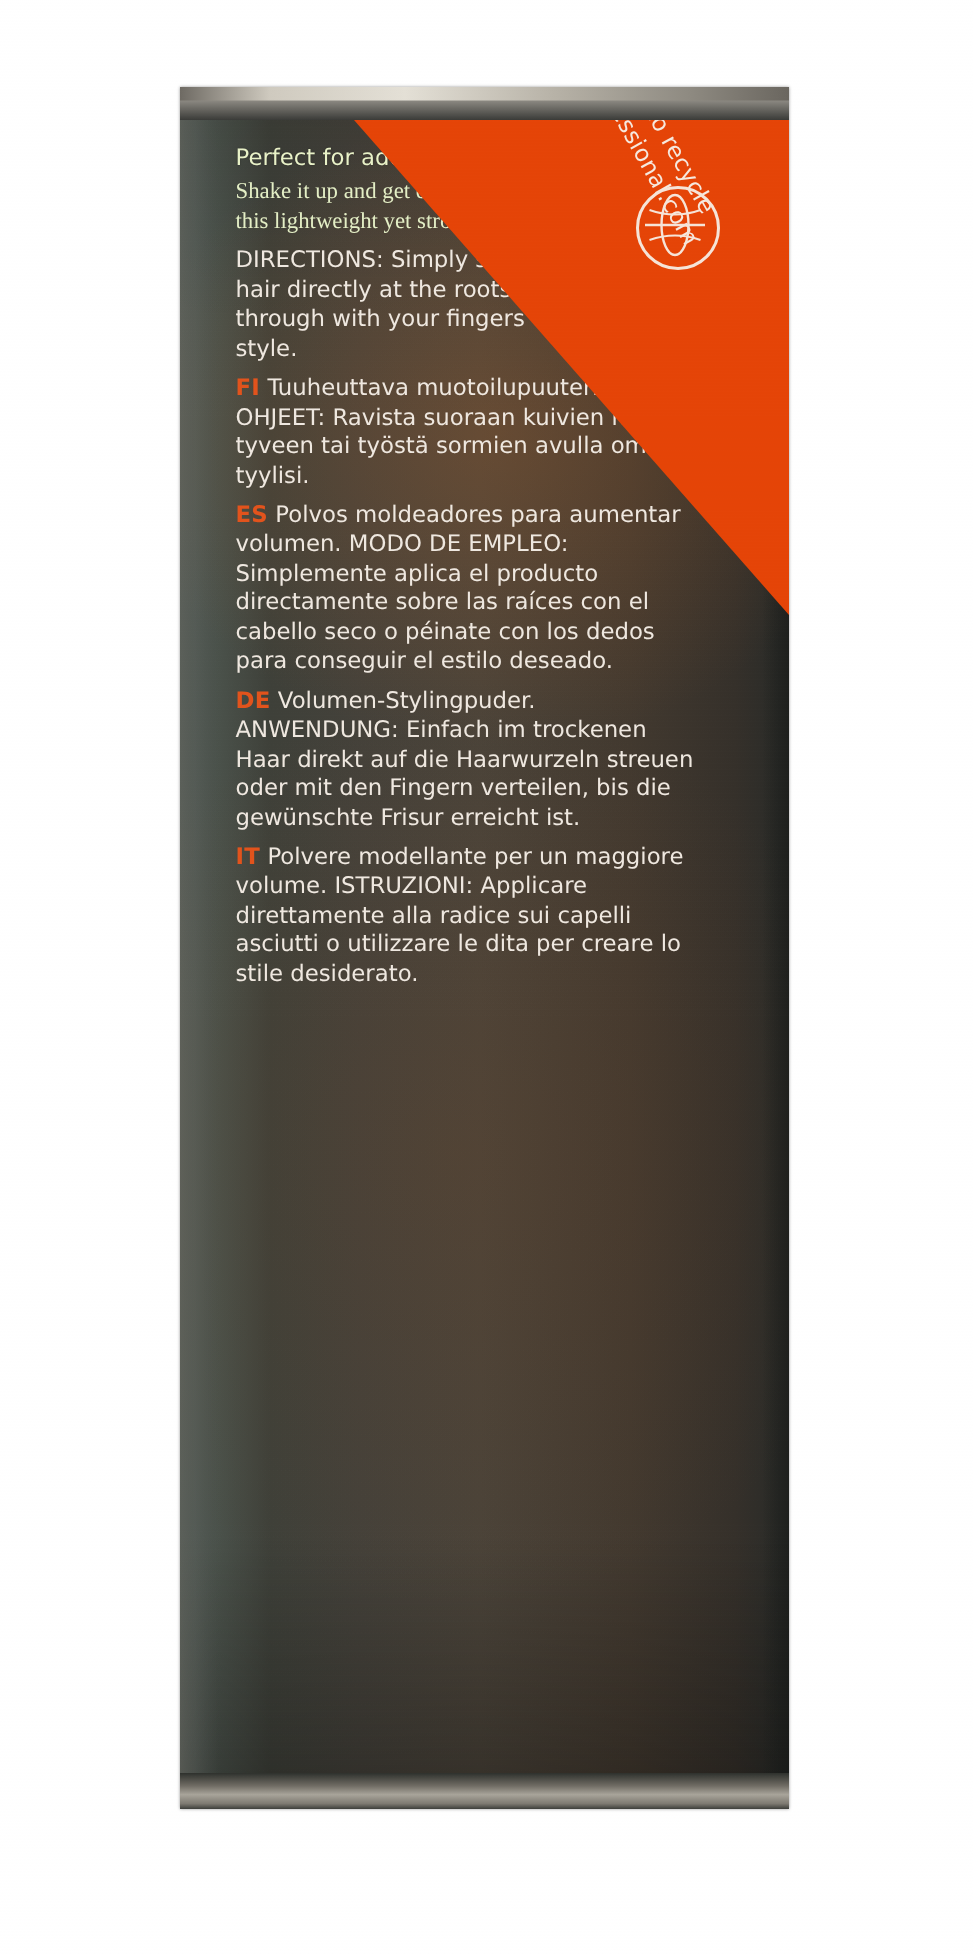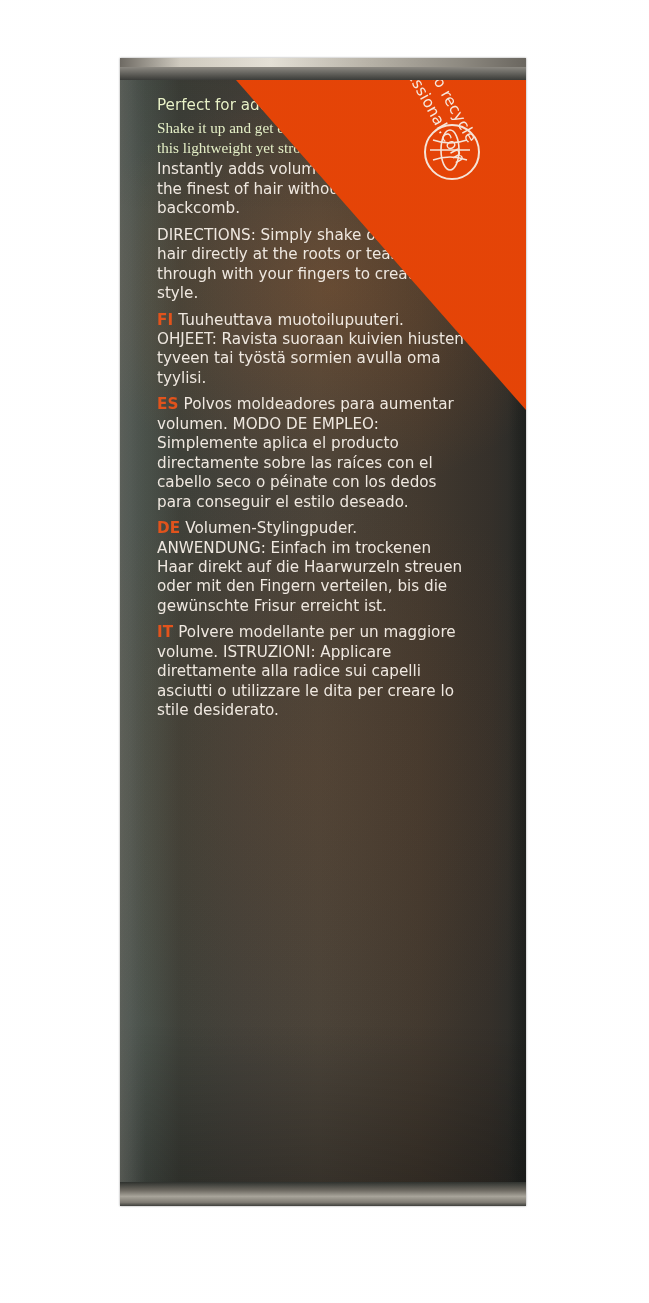--- a/index.html
+++ b/index.html
@@ -223,23 +223,20 @@
     <div class="panel">
 
       <div class="block lead">
         <p>Perfect for adding volume and texture.</p>
       </div>
 
       <div class="block lead2">
         <p>Shake it up and get extra height and root lift with this lightweight yet strong volumising powder.</p>
       </div>
 
-      <div class="block body-text">
-        <p>Instantly adds volume and texture to the finest of hair without the need to backcomb.</p>
-      </div>
 
       <div class="block body-text dir-block">
         <p>DIRECTIONS: Simply shake on to dry hair directly at the roots or tease through with your fingers to create your style.</p>
       </div>
 
 
       <div class="lang-block">
         <span class="lang-tag">FI</span>
         <span>Tuuheuttava muotoilupuuteri. OHJEET: Ravista suoraan kuivien hiusten tyveen tai työstä sormien avulla oma tyylisi.</span>
       </div>

